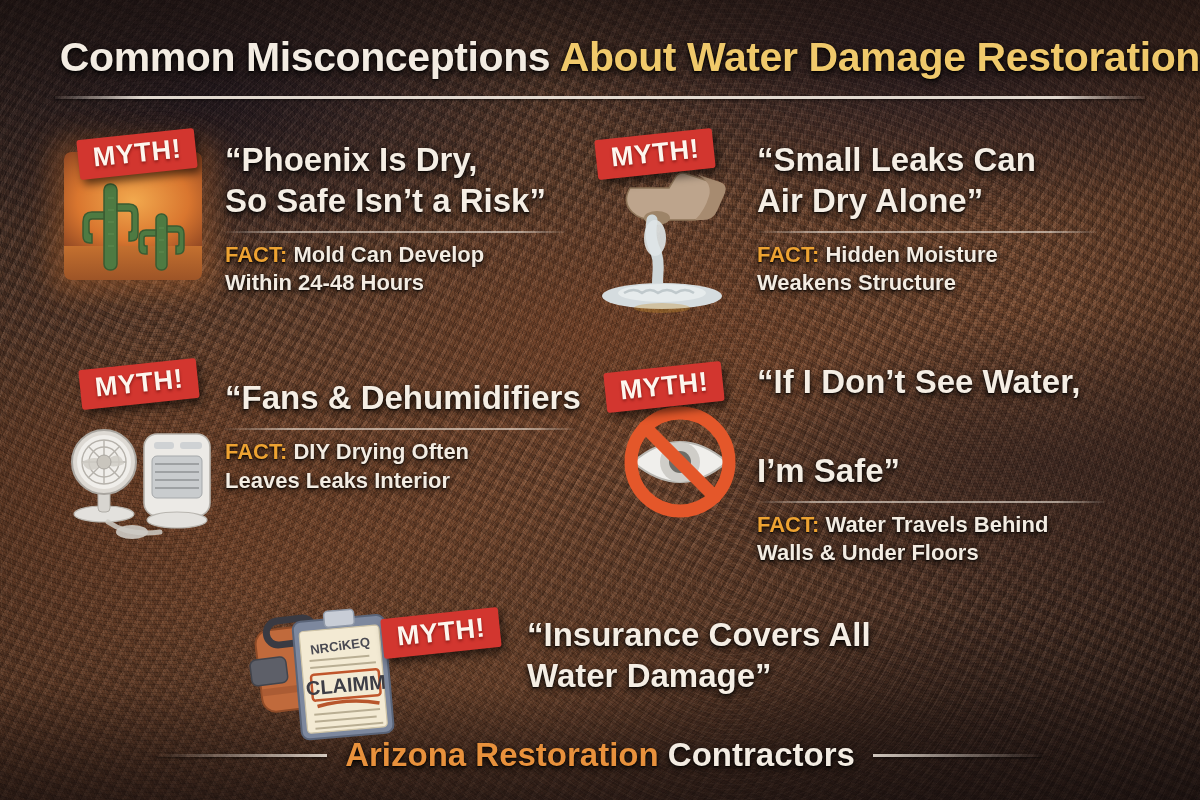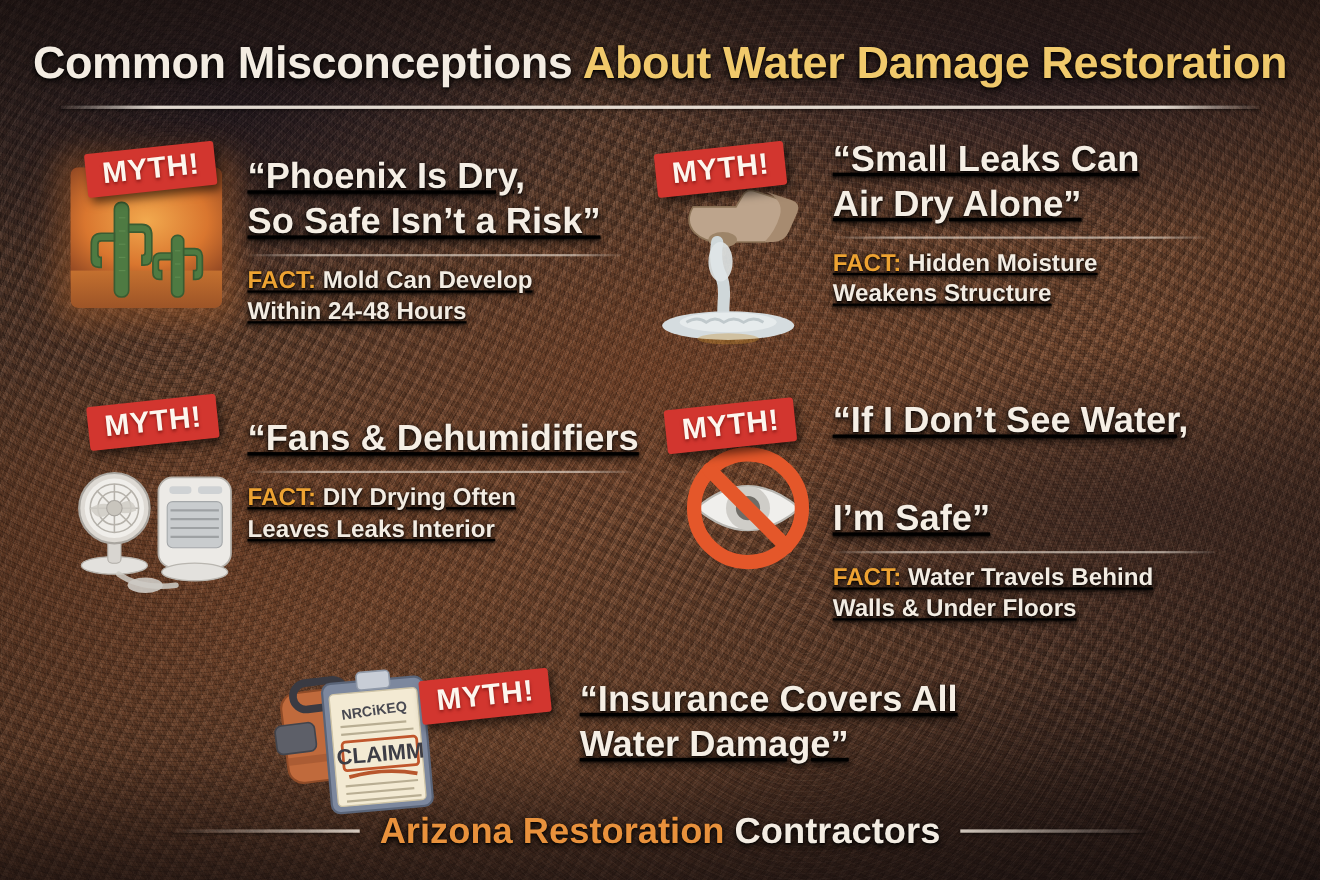--- a/index.html
+++ b/index.html
@@ -38,36 +38,36 @@
     opacity:.85; pointer-events:none;
   }
   #vignette {
     position:absolute; inset:0; pointer-events:none;
     background:
       radial-gradient(ellipse 92% 88% at 50% 48%, transparent 42%, rgba(18,10,8,.55) 100%),
       linear-gradient(to bottom, rgba(22,14,14,.55) 0%, transparent 14%, transparent 86%, rgba(22,14,14,.5) 100%);
   }
 
   
-  .header { position:absolute; top:34px; left:0; width:1200px; text-align:center; z-index:5; }
+  .header { position:absolute; top:34px; left:0; width:1200px; text-align:right; z-index:5; }
   .title {
     font-size:41px; font-weight:bold; letter-spacing:-.4px;
     white-space:nowrap;
     text-shadow:0 3px 7px rgba(0,0,0,.85), 0 1px 2px rgba(0,0,0,.9);
   }
   .title .t-white { color:#f3ece2; }
   .title .t-gold  { color:#f0c96b; }
   .title-rule {
     margin:15px auto 0; width:1090px; height:3px;
     background:linear-gradient(to right, rgba(235,225,215,.05), rgba(240,232,222,.92) 8%, rgba(240,232,222,.92) 92%, rgba(235,225,215,.05));
     box-shadow:0 1px 3px rgba(0,0,0,.6);
   }
 
   
-  .card { position:absolute; z-index:4;text-decoration:underline; }
+  .card { position:absolute; z-index:4; }
 
   .myth-badge {
     position:absolute; z-index:9;
     background:#d2362f;
     color:#fdf6ee;
     font-weight:bold;
     font-size:27px;
     letter-spacing:.6px;
     padding:5px 15px 7px;
     border-radius:3px;
@@ -186,21 +186,21 @@
 
         <ellipse cx="62" cy="146" rx="60" ry="13" fill="#d5dcdf"></ellipse>
         <ellipse cx="62" cy="143" rx="44" ry="9" fill="#e6ebec"></ellipse>
         <path d="M24 143 q10 -6 18 0 q8 -6 16 0 q9 -6 18 0 q9 -6 18 0" stroke="#c0c9cc" stroke-width="2.5" fill="none"></path>
         <ellipse cx="62" cy="158" rx="28" ry="5" fill="#c8902f" opacity=".35"></ellipse>
       </g>
     </svg>
   </div>
   <div class="myth-badge" style="left:596px; top:134px;">MYTH!</div>
 
-  <div class="card" style="left:757px; top:124px;">
+  <div class="card" style="left:757px; top:140px;">
     <div class="myth-text">“Small Leaks Can</div>
     <div class="myth-text">Air Dry Alone”</div>
     <div class="card-rule" style="width:340px;"></div>
     <div class="fact-text"><span class="fact-label">FACT:</span><span> Hidden Moisture</span></div>
     <div class="fact-text ta-right" style="width:340px;">Weakens Structure</div>
   </div>
 
   <div class="illus" style="left:62px; top:412px;">
     <svg width="160" height="135" viewBox="0 0 160 135">
 

